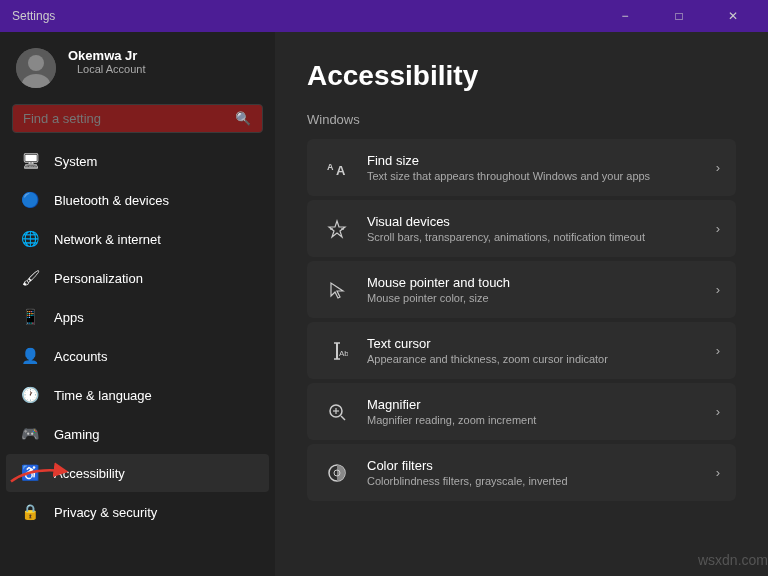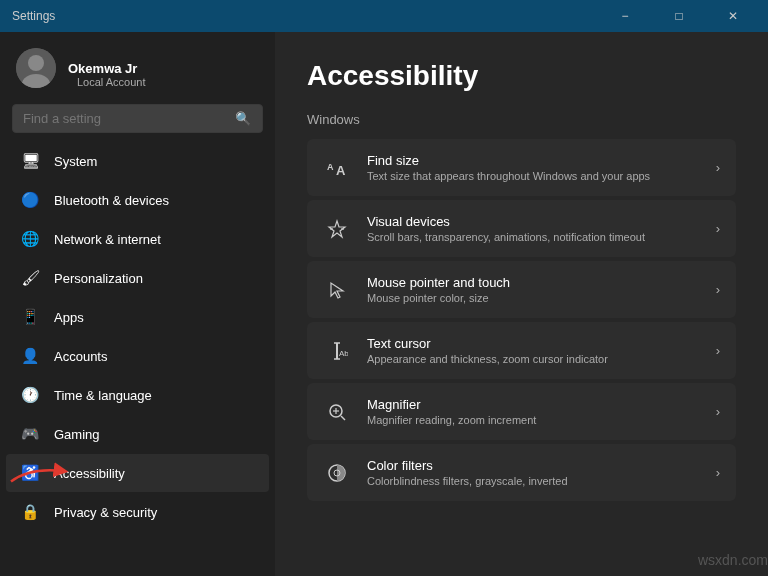--- a/index.html
+++ b/index.html
@@ -10,21 +10,21 @@
       font-family: 'Segoe UI', sans-serif;
       color: #ffffff;
       overflow: hidden;
       display: flex;
       flex-direction: column;
     }
 
     
     .titlebar {
       height: 32px;
-      background: #0c4a6e;
+      background: #4c1d95;
       display: flex;
       align-items: center;
       justify-content: space-between;
       padding: 0 12px;
       flex-shrink: 0;
     }
     .titlebar-title {
       font-size: 12px;
       color: #cccccc;
     }
@@ -58,21 +58,21 @@
       display: flex;
       flex-direction: column;
       flex-shrink: 0;
       overflow-y: auto;
       overflow-x: hidden;
     }
 
     
     .user-profile {
       display: flex;
-      align-items: flex-end;
+      align-items: flex-start;
       padding: 16px 16px 12px 16px;
       gap: 12px;
     }
     .avatar {
       width: 40px;
       height: 40px;
       border-radius: 50%;
       background: #5a5a5a;
       display: flex;
       align-items: center;
@@ -87,21 +87,21 @@
     }
     .user-info { display: flex; flex-direction: column; }
     .user-name { font-size: 13px; font-weight: 600; }
     .user-type { font-size: 11px; color: #aaaaaa; padding-left: 9px; }
 
     
     .search-box {
       margin: 4px 12px 8px 12px;
       display: flex;
       align-items: center;
-      background: #404040;
+      background: #7f1d1d;
       border-radius: 4px;
       border: 1px solid #3a3a3a;
       padding: 6px 10px;
       gap: 8px;
     }
     .search-box input {
       background: transparent;
       border: none;
       outline: none;
       color: #aaaaaa;

